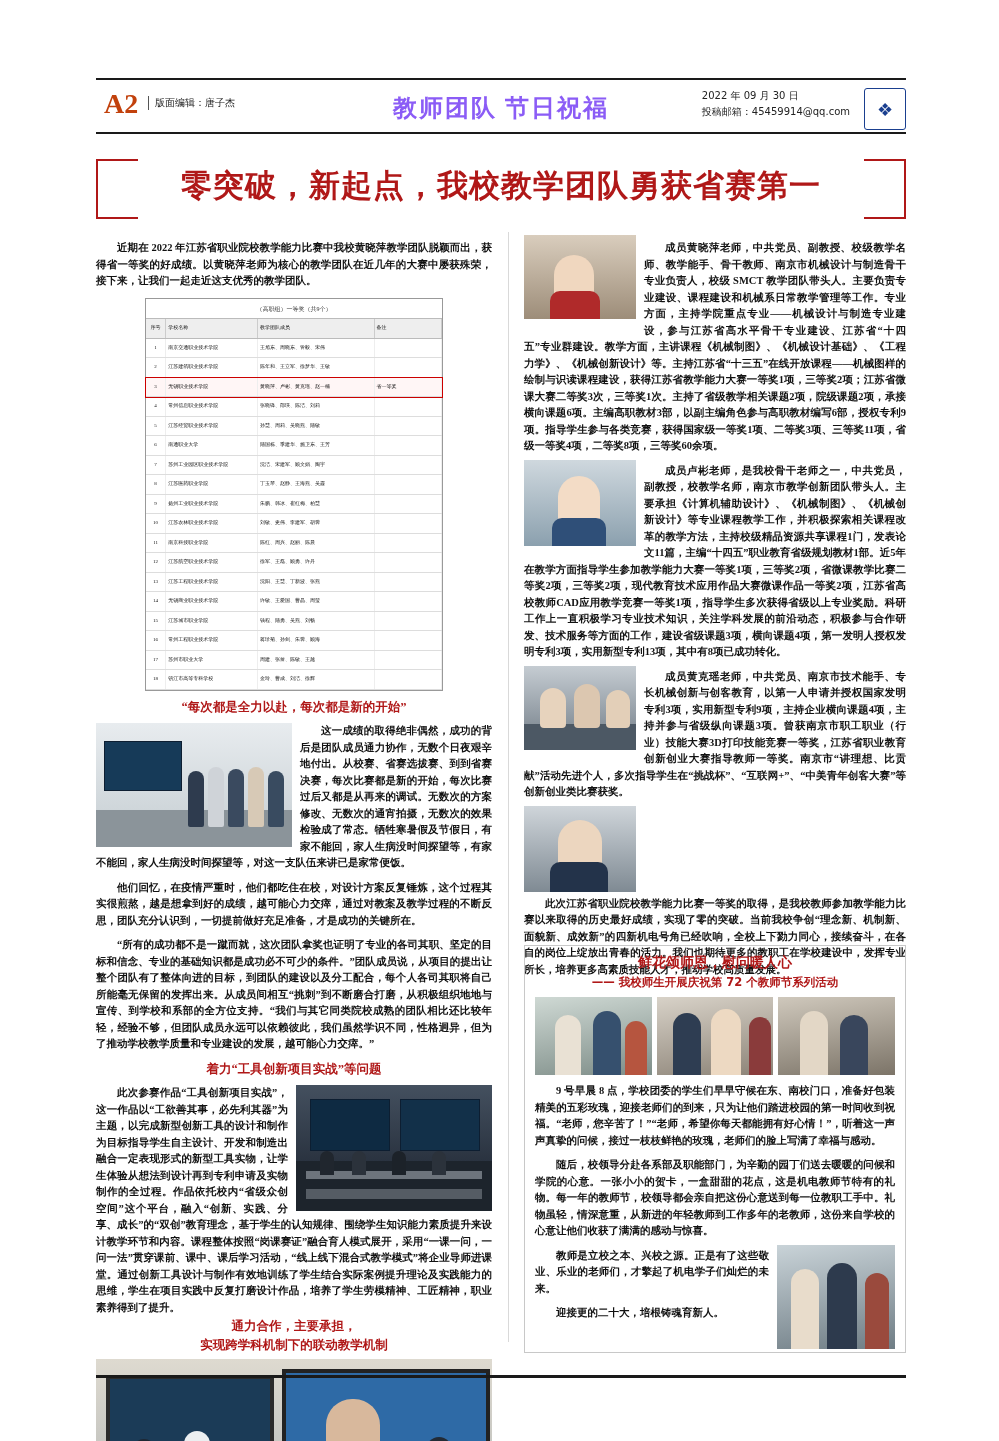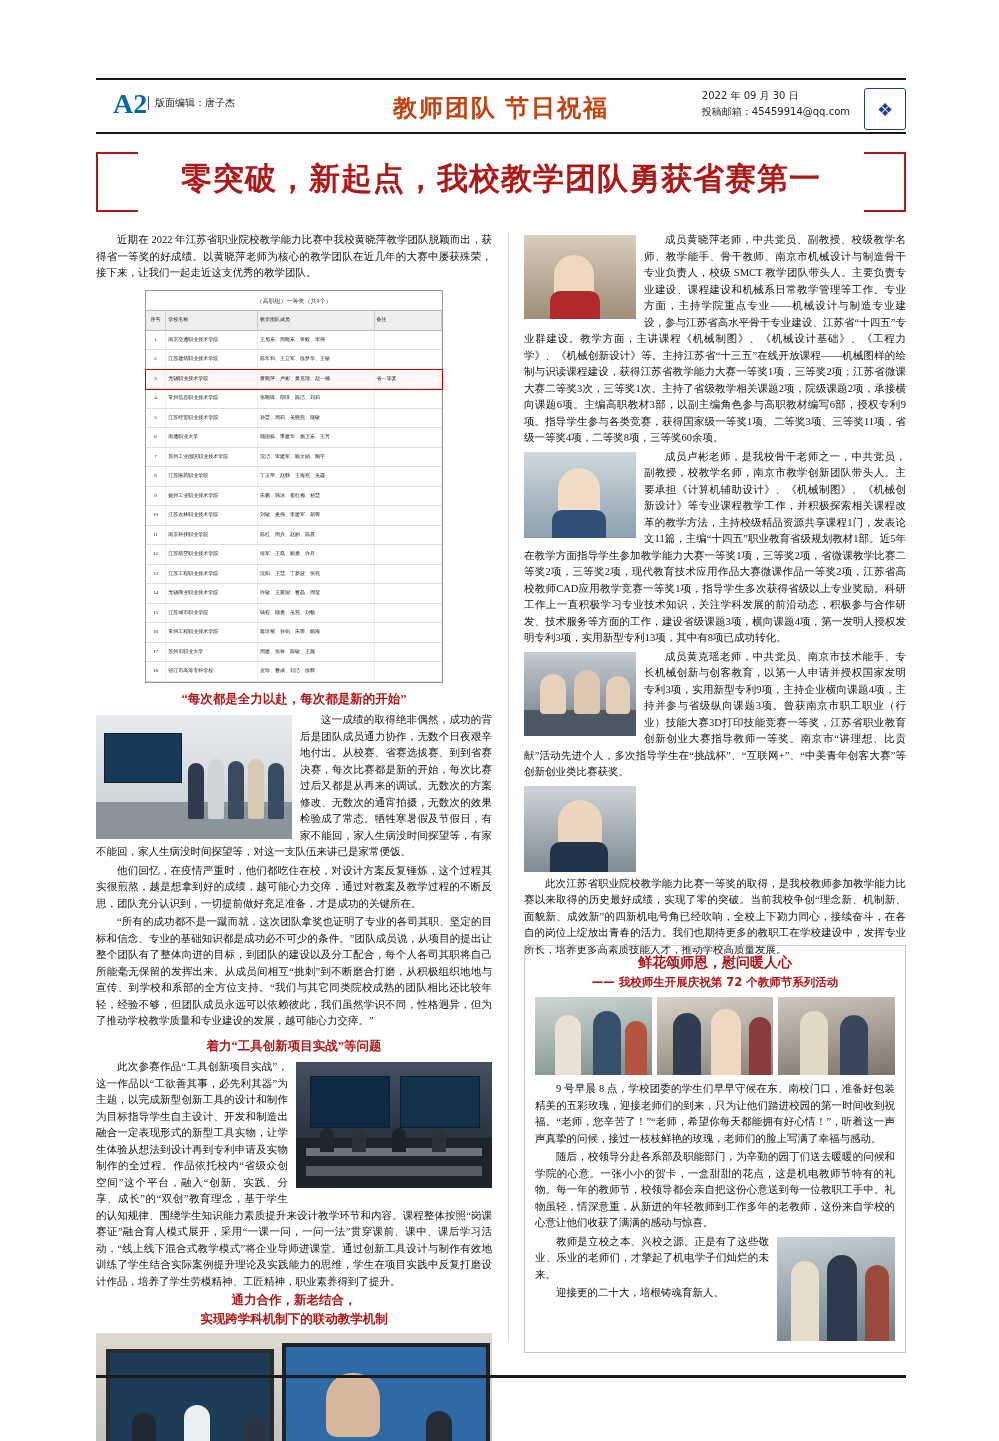--- a/index.html
+++ b/index.html
@@ -10,40 +10,40 @@
     color:#111;
     position:relative;
     overflow:hidden;
   }
   .page{position:relative;width:999px;height:1441px;box-sizing:border-box;}
 
   
   .masthead{position:absolute;left:96px;top:84px;width:810px;height:48px;}
   .mh-rule-top{position:absolute;left:0;top:-6px;width:810px;height:2px;background:#1a1a1a;}
   .mh-rule-bot{position:absolute;left:0;top:48px;width:810px;height:2px;background:#1a1a1a;}
-  .pagenum{position:absolute;left:17px;top:4px;font-size:28px;font-weight:bold;color:#0369a1;font-family:"Liberation Serif",serif;}
+  .pagenum{position:absolute;left:8px;top:4px;font-size:28px;font-weight:bold;color:#c2410c;font-family:"Liberation Serif",serif;}
   .editor{position:absolute;left:52px;top:12px;font-size:10px;color:#222;border-left:1px solid #555;padding-left:6px;line-height:14px;}
-  .mh-title{position:absolute;left:0;width:810px;top:8px;text-align:center;font-size:24px;font-weight:bold;color:#c2410c;font-family:"Liberation Serif",serif;letter-spacing:2px;}
+  .mh-title{position:absolute;left:0;width:810px;top:8px;text-align:center;font-size:24px;font-weight:bold;color:#8b5cf6;font-family:"Liberation Serif",serif;letter-spacing:2px;}
   .mh-right{position:absolute;right:56px;top:4px;text-align:left;font-size:10px;line-height:16px;color:#222;}
   .mh-logo{position:absolute;right:0;top:4px;width:40px;height:40px;border:1px solid #1a3f8f;border-radius:3px;}
   .mh-logo .g{position:absolute;left:50%;top:50%;transform:translate(-50%,-50%);font-size:18px;color:#1a3f8f;}
 
   
-  .headline-wrap{position:absolute;left:96px;top:152px;width:660px;height:56px;text-decoration:underline;}
+  .headline-wrap{position:absolute;left:96px;top:159px;width:660px;height:56px;text-decoration:underline;}
   .hl-bracket{position:absolute;top:0;left:0;width:810px;height:56px;}
   .hl-bracket:before,.hl-bracket:after{content:"";position:absolute;top:0;width:40px;height:56px;border:2px solid #b01818;}
   .hl-bracket:before{left:0;border-right:none;}
   .hl-bracket:after{right:0;border-left:none;}
   .headline{position:absolute;left:0;top:6px;width:810px;text-align:center;font-size:31px;font-weight:bold;color:#b01818;font-family:"Liberation Serif",serif;letter-spacing:1px;}
 
   
   .col{position:absolute;font-size:10.5px;line-height:16.5px;text-align:justify;color:#111;font-family:"Liberation Serif",serif;}
   .colL{left:96px;top:232px;width:396px;}
   .colR{left:524px;top:232px;width:382px;}
-  p.t{margin:0 0 2px 0;text-indent:21px;}
+  p.t{margin:8px 0 2px 0;text-indent:21px;font-weight:bold;}
   .sub{color:#b01818;font-weight:bold;text-align:center;font-size:12.5px;margin:8px 0 5px;font-family:"Liberation Serif",serif;}
   .sub2{color:#b01818;font-weight:bold;text-align:center;font-size:12.5px;margin:2px 0 6px;}
 
   
   .tbl{position:relative;width:296px;margin:8px auto 6px;border:1px solid #999;background:#fff;}
   .tbl .cap{font-size:6px;text-align:center;padding:2px 0 1px;border-bottom:1px solid #bbb;color:#333;}
   .tbl .hdr{display:flex;font-size:5px;background:#eee;border-bottom:1px solid #bbb;}
   .tbl .hdr div{padding:1px 2px;border-right:1px solid #ccc;}
   .tbl .row{display:flex;font-size:5px;border-bottom:1px solid #ddd;}
   .tbl .row div{padding:1px 2px;border-right:1px solid #eee;overflow:hidden;white-space:nowrap;}
@@ -258,21 +258,21 @@
       <div class="desk" style="left:10px;top:86px;width:176px;height:8px;background:#6d747c"></div>
       <div class="pp" style="left:24px;top:66px;width:14px;height:24px;background:#20262e;border-radius:7px 7px 0 0"></div>
       <div class="pp" style="left:56px;top:66px;width:14px;height:24px;background:#2b323b;border-radius:7px 7px 0 0"></div>
       <div class="pp" style="left:96px;top:66px;width:14px;height:24px;background:#1c2229;border-radius:7px 7px 0 0"></div>
       <div class="pp" style="left:136px;top:66px;width:14px;height:24px;background:#2b323b;border-radius:7px 7px 0 0"></div>
       <div class="desk" style="left:10px;top:104px;width:176px;height:10px;background:#555c64"></div>
     </div>
 
     <p class="t">此次参赛作品“工具创新项目实战”，这一作品以“工欲善其事，必先利其器”为主题，以完成新型创新工具的设计和制作为目标指导学生自主设计、开发和制造出融合一定表现形式的新型工具实物，让学生体验从想法到设计再到专利申请及实物制作的全过程。作品依托校内“省级众创空间”这个平台，融入“创新、实践、分享、成长”的“双创”教育理念，基于学生的认知规律、围绕学生知识能力素质提升来设计教学环节和内容。课程整体按照“岗课赛证”融合育人模式展开，采用“一课一问，一问一法”贯穿课前、课中、课后学习活动，“线上线下混合式教学模式”将企业导师进课堂。通过创新工具设计与制作有效地训练了学生结合实际案例提升理论及实践能力的思维，学生在项目实践中反复打磨设计作品，培养了学生劳模精神、工匠精神，职业素养得到了提升。</p>
 
-    <div class="sub2">通力合作，新老结合，</div>
+    <div class="sub2">通力合作，主要承担，</div>
     <div class="sub2" style="margin-top:-4px">实现跨学科机制下的联动教学机制</div>
 
     <div class="photo ph-class blockimg" style="width:396px;height:160px;clear:both;">
       <div class="wall" style="height:100%;background:linear-gradient(180deg,#dedad0,#b4b7b6)"></div>
       <div class="scr" style="left:10px;top:16px;width:160px;height:100px;background:#1b3b57;border:4px solid #2b2b2b"></div>
       <div class="scr" style="left:186px;top:10px;width:200px;height:122px;background:#2e6aa6;border:4px solid #222"></div>
       <div class="pp" style="left:230px;top:40px;width:54px;height:64px;background:#d8b89c;border-radius:26px 26px 10px 10px"></div>
       <div class="pp" style="left:36px;top:80px;width:24px;height:70px;background:#1e2732;border-radius:12px 12px 0 0"></div>
       <div class="pp" style="left:88px;top:72px;width:26px;height:78px;background:#eceff1;border-radius:13px 13px 0 0"></div>
       <div class="pp" style="left:146px;top:84px;width:24px;height:66px;background:#2b3442;border-radius:12px 12px 0 0"></div>

